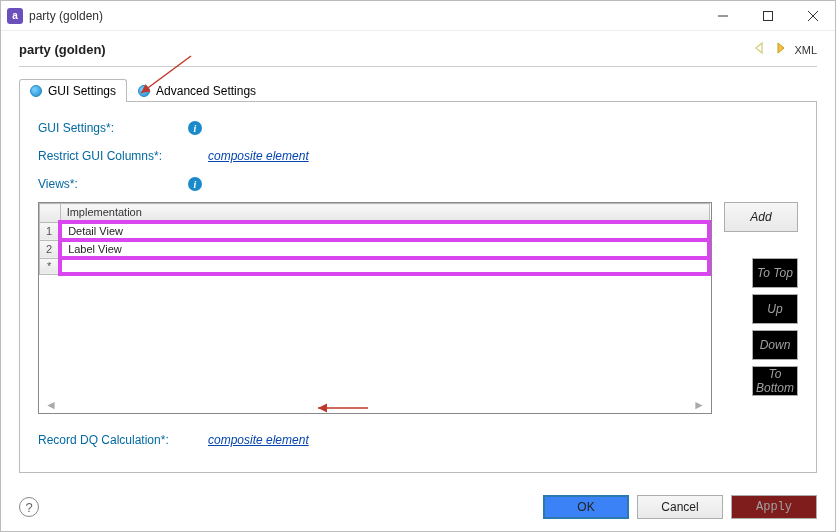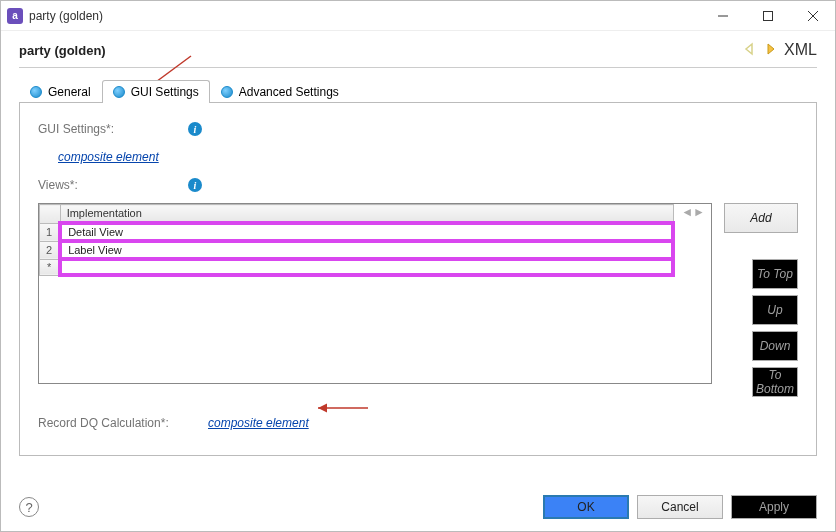--- a/index.html
+++ b/index.html
@@ -9,60 +9,60 @@
 .titlebar { height: 30px; display: flex; align-items: center; padding: 0 0 0 6px; background: #fff; border-bottom: 1px solid #eee; }
 .titlebar .app-icon { width: 16px; height: 16px; background: #6b4fbb; border-radius: 3px; display: flex; align-items: center; justify-content: center; color: #fff; font-size: 10px; font-weight: bold; margin-right: 6px; }
 .titlebar .title { flex: 1; color: #333; }
 .titlebar .winbtn { width: 45px; height: 30px; display: flex; align-items: center; justify-content: center; color: #333; }
 .winbtn svg { width: 10px; height: 10px; }
 
 
 .header { display: flex; align-items: center; padding: 10px 18px 8px 18px; }
 .header .heading { font-weight: bold; font-size: 13px; color: #222; flex: 1; }
 .header .nav-arrow { padding: 0 2px; }
-.header .xml-link { color: #333; font-size: 16px; margin-left: 4px; }
+.header .xml-link { color: #333; font-size: 11px; margin-left: 4px; }
 .divider { height: 1px; background: #ccc; margin: 0 18px; }
 
 
 .tabs { display: flex; margin: 12px 18px 0 18px; }
 .tab { display: flex; align-items: center; gap: 6px; padding: 4px 10px; border: 1px solid transparent; border-bottom: none; border-radius: 3px 3px 0 0; cursor: pointer; }
 .tab.selected { border-color: #bbb; background: #fff; position: relative; z-index: 2; }
 .tab .dot { width: 12px; height: 12px; border-radius: 50%; background: radial-gradient(circle at 35% 35%, #7fd0ff, #1a8acb); border: 1px solid #1a8acb; }
 
 
 .tab-panel { border: 1px solid #bbb; margin: -1px 18px 0 18px; padding: 14px 18px 16px 18px; position: relative; }
 
 .form-row { display: flex; align-items: center; height: 24px; margin-bottom: 4px; }
-.form-label { width: 150px; color: #737373; }
+.form-label { width: 150px; color: #0369a1; }
 .info-icon { width: 14px; height: 14px; display: inline-flex; align-items: center; justify-content: center; border-radius: 50%; background: #1a8acb; color: #fff; font-size: 10px; font-weight: bold; font-style: italic; font-family: Georgia, serif; }
 .link { color: #0645ad; text-decoration: underline; cursor: pointer; margin-left: 20px; font-style: italic; }
 
 
 .views-area { display: flex; gap: 12px; margin-top: 6px; }
-.grid-wrap { flex: 1; border: 1px solid #888; height: 181px; display: flex; flex-direction: row; justify-content: flex-end; }
+.grid-wrap { flex: 1; border: 1px solid #888; height: 212px; display: flex; flex-direction: column; justify-content: flex-end; }
 .grid { flex: 1; overflow: hidden; }
 .grid table { width: 100%; border-collapse: collapse; }
 .grid th { text-align: left; font-weight: normal; background: linear-gradient(#f8f8f8,#e8e8e8); border: 1px solid #bbb; padding: 2px 6px; height: 18px; color: #333; font-size: 11px;}
 .grid th.rownum { width: 14px; }
 .grid td { border: 4px solid #d946ef; padding: 1px 6px; height: 16px; font-size: 11px; color: #222; }
 .grid td.rownum { background: linear-gradient(#f8f8f8,#e8e8e8); border: 1px solid #bbb; text-align: center; width: 14px; color: #555;}
 .grid-scroll { height: 16px; display: flex; align-items: center; padding: 0 6px; color: #aaa; justify-content: space-between; }
 
 .side-buttons { width: 74px; display: flex; flex-direction: column; gap: 6px; }
 .btn { height: 30px; border: 1px solid #adadad; background: linear-gradient(#f6f6f6,#e9e9e9); color: #222; cursor: pointer; font-size: 12px; font-style: italic; }
 .btn:disabled { color: #a0a0a0; background: #000000; cursor: default; margin-left: 28px; }
 .side-buttons .spacer { height: 14px; }
 
 
 .footer { position: absolute; bottom: 12px; right: 18px; left: 18px; display: flex; align-items: center; }
 .footer .help { width: 20px; height: 20px; border: 1.5px solid #888; border-radius: 50%; display: flex; align-items: center; justify-content: center; color: #666; font-size: 13px; }
 .footer .spacer { flex: 1; }
 .footer .fbtn { width: 86px; height: 24px; margin-left: 8px; border: 1px solid #adadad; background: linear-gradient(#f6f6f6,#e9e9e9); color: #222; cursor: pointer; }
 .footer .fbtn.primary { border: 2px solid #2a7ab0; background: #3b82f6; }
-.footer .fbtn:disabled { color: #a0a0a0; background: #000000; }
+.footer .fbtn:disabled { color: #a0a0a0; background: #7f1d1d; font-family: Liberation Mono, monospace; }
 
 
 .overlay { position: absolute; top: 0; left: 0; width: 100%; height: 100%; pointer-events: none; }
 .overlay svg { position: absolute; }
 </style>
 </head>
 <body>
 
 <div class="titlebar">
   <div class="app-icon">a</div>
@@ -95,42 +95,39 @@
   <span class="nav-arrow">
     <svg width="16" height="14" viewBox="0 0 16 14">
         <path d="M6 2 L12 7 L6 12 Z" fill="#f6c244" stroke="#c99a1a" stroke-width="1"></path>
       </svg>
   </span>
   <span class="xml-link">XML</span>
 </div>
 <div class="divider"></div>
 
 <div class="tabs">
-  <div class="tab">
-    <span class="dot"></span>
-    <span>General</span>
-  </div>
   <div class="tab selected">
     <span class="dot"></span>
     <span>GUI Settings</span>
   </div>
   <div class="tab">
     <span class="dot"></span>
     <span>Advanced Settings</span>
   </div>
 </div>
 
 <div class="tab-panel">
 
   <div class="form-row">
     <span class="form-label">GUI Settings*:</span>
     <span class="info-icon">i</span>
   </div>
 
   <div class="form-row">
+    <span class="form-label">Restrict GUI Columns*:</span>
     <a class="link">composite element</a>
   </div>
 
   <div class="form-row">
     <span class="form-label">Views*:</span>
     <span class="info-icon">i</span>
   </div>
 
   <div class="views-area">
     <div class="grid-wrap">

